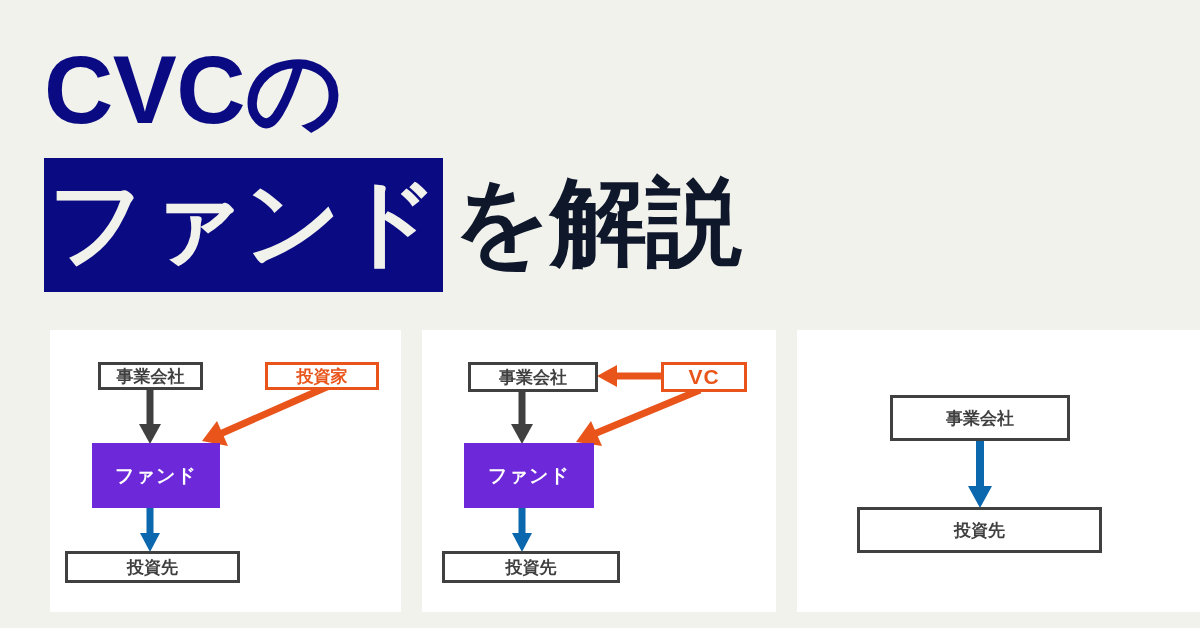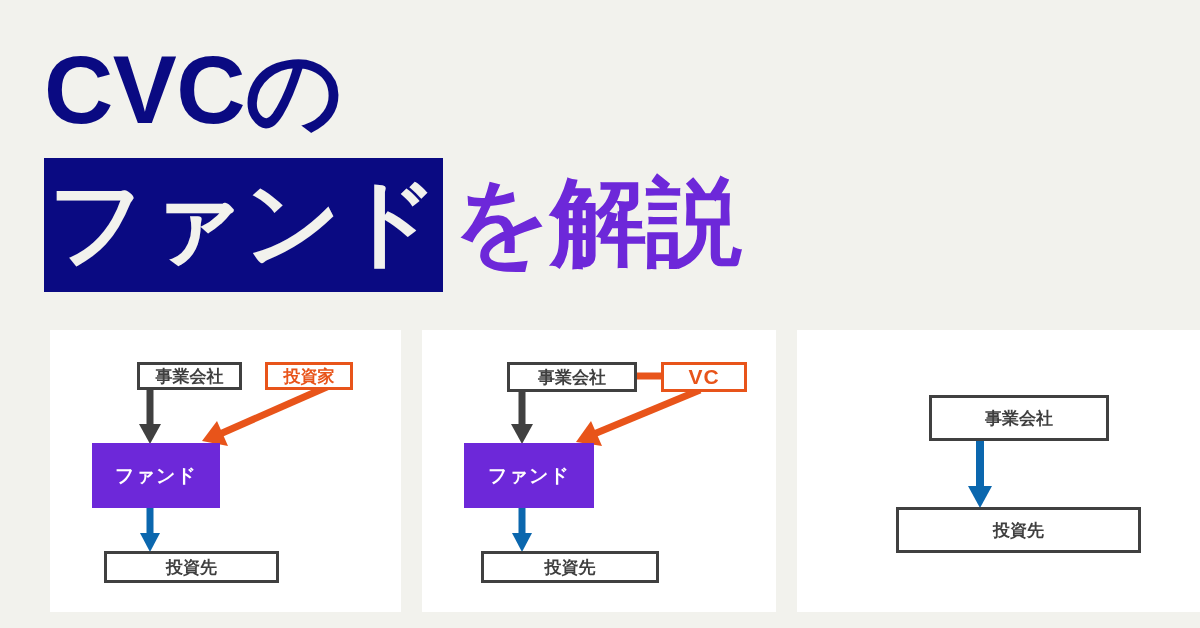--- a/index.html
+++ b/index.html
@@ -48,21 +48,21 @@
     display: inline-block;
     background: #0a0a82;
     color: #f2f2ed;
     padding: 12px 4px 18px 4px;
     line-height: 104px;
   }
   #title-tail {
     display: inline-block;
     padding: 12px 0 18px 10px;
     line-height: 104px;
-    color: #6d28d9;
+    color: #0f172a;
   }
 
   
   #panels {
     position: absolute;
     left: 0;
     top: 330px;
     width: 1200px;
     height: 282px;
     display: flex;
@@ -89,21 +89,20 @@
     align-items: center;
     justify-content: center;
     font-weight: 700;
     font-size: 17px;
     white-space: nowrap;
   }
   .node-plain {
     background: #ffffff;
     border: 3px solid #404040;
     color: #3f3f3f;
-    margin-left: 39px;
   }
   .node-fund {
     background: #6d28d9;
     border: none;
     color: #ffffff;
     font-size: 19px;
     letter-spacing: 1px;
   }
   .node-orange {
     background: #ffffff;
@@ -151,21 +150,21 @@
       <g>
         <line x1="100" y1="178" x2="100" y2="205" stroke="#0b67ae" stroke-width="7"></line>
         <polygon points="90,203 110,203 100,222" fill="#0b67ae"></polygon>
       </g>
     </svg>
 
     <div class="node node-plain" style="left:48px; top:32px; width:105px; height:28px;">
       <span>事業会社</span>
     </div>
 
-    <div class="node node-orange" style="left:215px; top:32px; width:88px; height:28px;">
+    <div class="node node-orange" style="left:215px; top:32px; width:114px; height:28px;">
       <span>投資家</span>
     </div>
 
     <div class="node node-fund" style="left:42px; top:113px; width:128px; height:65px;">
       <span>ファンド</span>
     </div>
 
     <div class="node node-plain" style="left:15px; top:221px; width:175px; height:32px;">
       <span>投資先</span>
     </div>

